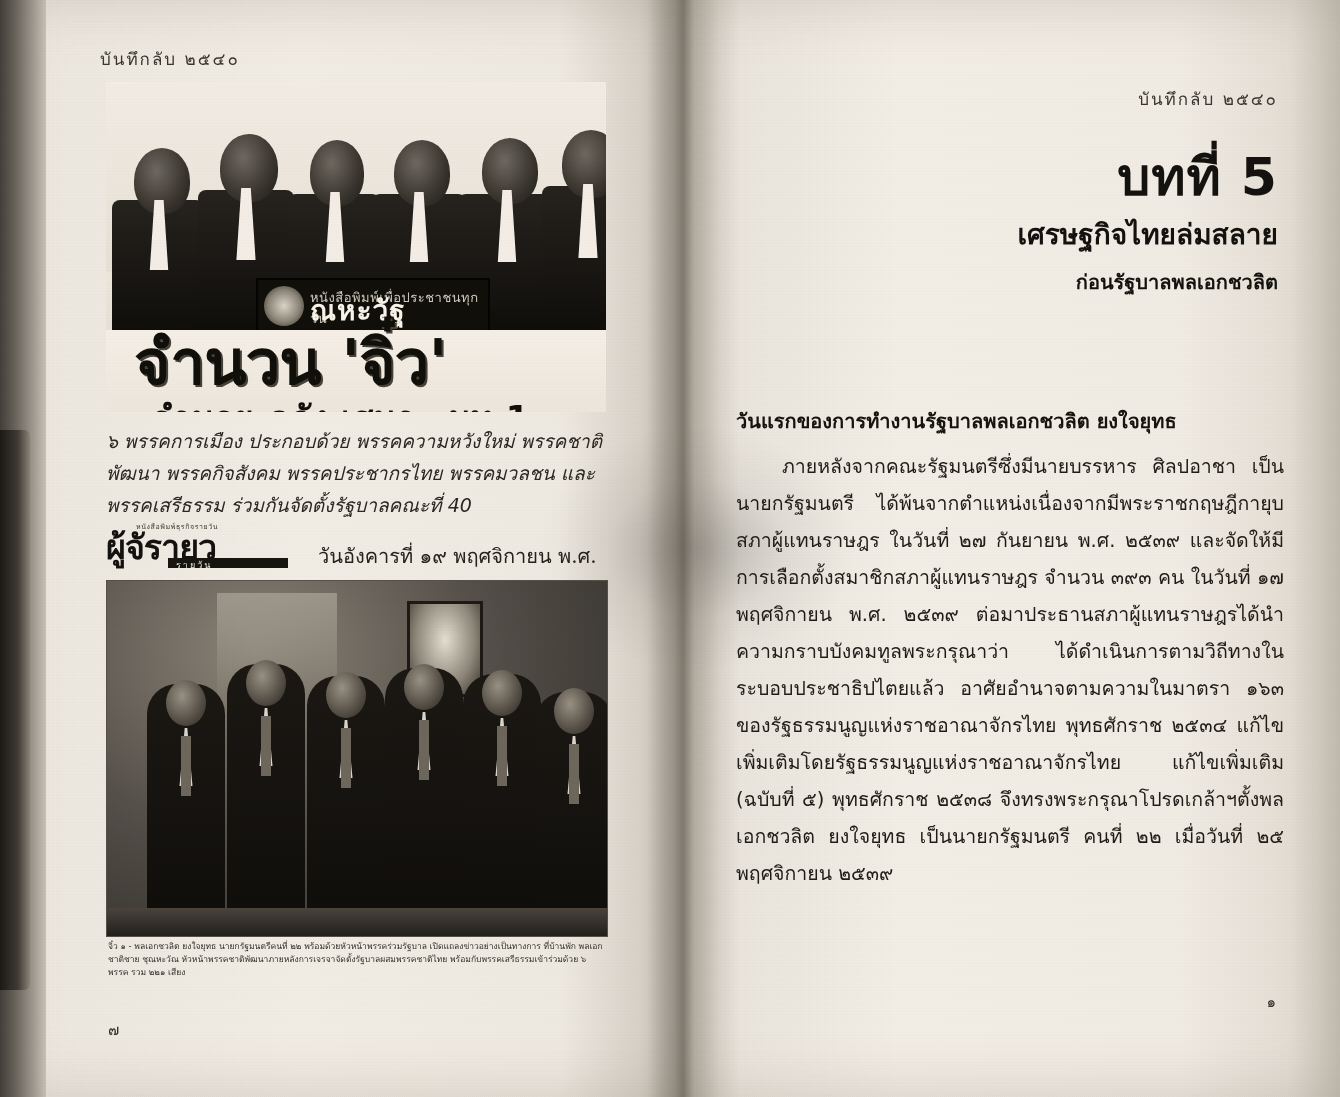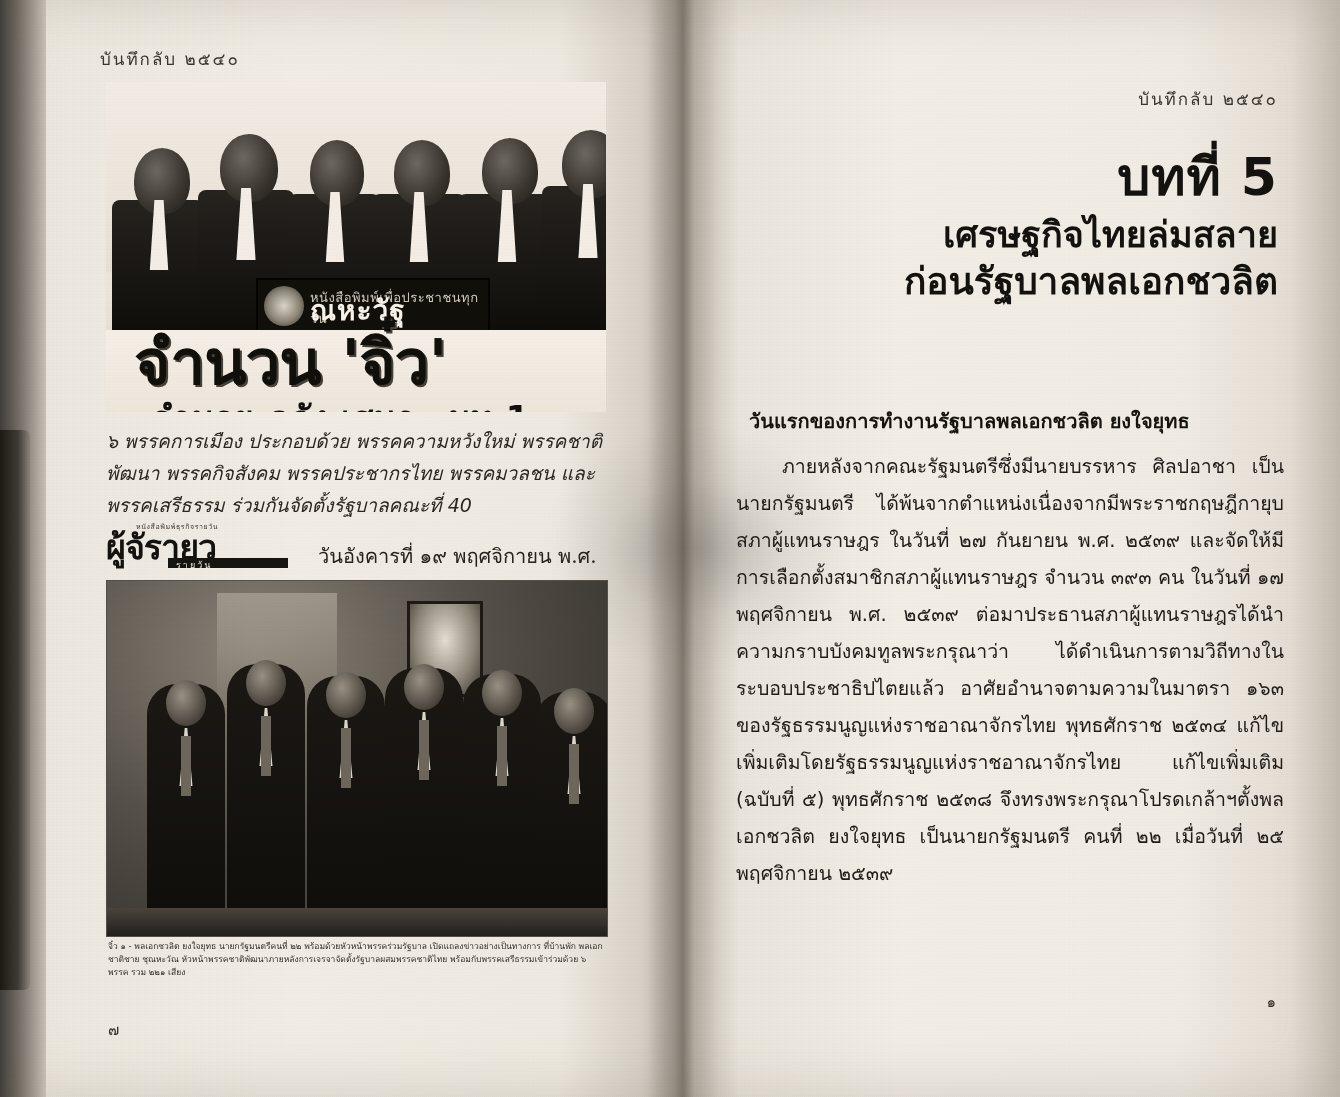--- a/index.html
+++ b/index.html
@@ -176,29 +176,29 @@
   .right-page{position:absolute;left:718px;top:0;width:600px;height:1097px;}
   .running-head-right{
     position:absolute;right:40px;top:85px;font-size:17px;letter-spacing:2px;color:#3a362f;
   }
   .chapter-label{
     position:absolute;right:40px;top:148px;
     font-size:52px;line-height:58px;font-weight:bold;color:#14120e;letter-spacing:1px;
   }
   .chapter-title-1{
     position:absolute;right:40px;top:215px;
-    font-size:36px;line-height:40px;font-weight:bold;color:#14120e;
+    font-size:28px;line-height:40px;font-weight:bold;color:#14120e;
   }
   .chapter-title-2{
     position:absolute;right:40px;top:262px;
-    font-size:37px;line-height:40px;font-weight:bold;color:#14120e;
+    font-size:20px;line-height:40px;font-weight:bold;color:#14120e;
   }
   .section-head{
     position:absolute;left:18px;top:405px;width:545px;
-    font-size:20px;font-weight:bold;color:#16140f;margin-left:13px;
+    font-size:20px;font-weight:bold;color:#16140f;
   }
   .body-col{
     position:absolute;left:18px;top:448px;width:548px;
     font-size:19.5px;line-height:37px;color:#201d19;
     text-align:justify;
   }
   .body-col p{margin:0 0 12px 0;text-indent:46px;}
   .folio-right{
     position:absolute;right:42px;top:990px;font-size:15px;color:#35312b;
   }

